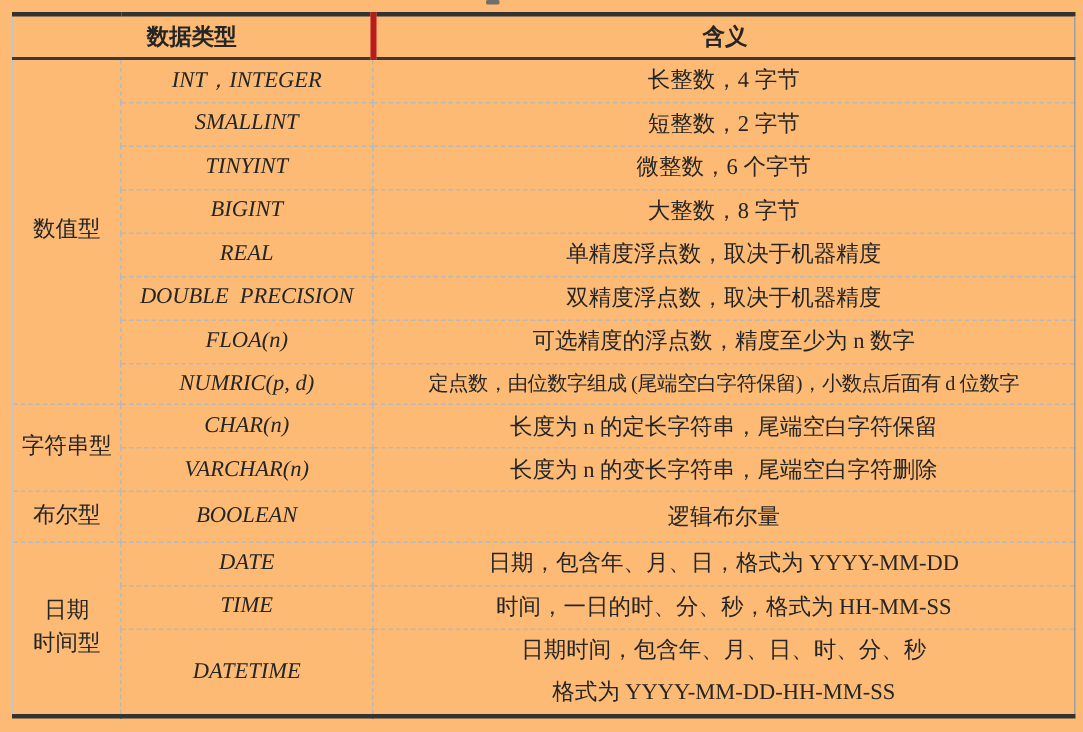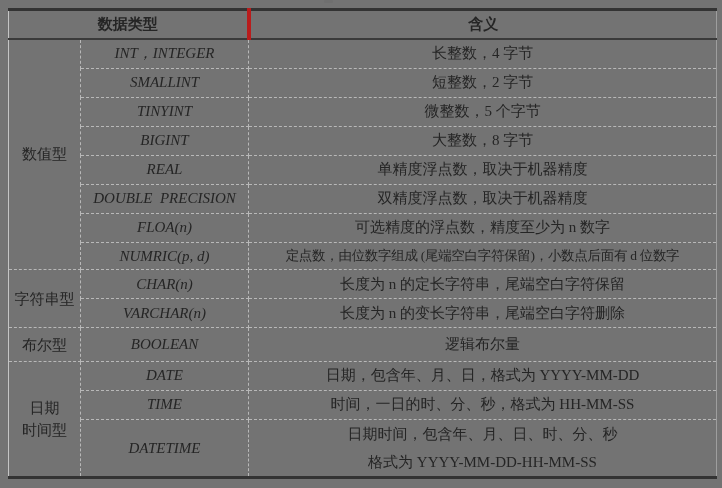--- a/index.html
+++ b/index.html
@@ -3,21 +3,21 @@
 <meta charset="utf-8">
 <style>
   html, body { margin: 0; padding: 0; }
   body {
     width: 722px; height: 488px;
     background: #ffffff;
     font-family: "Liberation Serif", "DejaVu Serif", serif;
     color: #252525;
     overflow: hidden;
   }
-  .page { position: relative; width: 722px; height: 488px; background: #737373; }
+  .page { position: relative; width: 722px; height: 488px; background: #fdba74; }
 
   .scan-artifact {
     position: absolute; left: 324px; top: 0; width: 9px; height: 3px;
     background: #6f6f6f; border-radius: 1px;
   }
 
   table.datatype-table {
     position: absolute; left: 8px; top: 8px;
     width: 708px; height: 471px;
     border-collapse: collapse; table-layout: fixed;
@@ -37,21 +37,21 @@
     padding: 0; border-bottom: 2px solid #3a3a3a;
   }
   th.header-meaning { border-left: 4px solid #b91c1c; }
 
   td {
     border: 1px dashed #b8b8b8;
     text-align: center; vertical-align: middle;
     padding: 0 2px;
     overflow: hidden;
   }
-  td.category-cell { line-height: 22px; }
+  td.category-cell { line-height: 22px; font-family: Liberation Mono, monospace; }
   td.type-cell { white-space: pre; font-style: italic; }
   td.meaning-cell { white-space: nowrap; }
   td.meaning-cell.small { font-size: 13.5px; letter-spacing: -0.3px; }
 
   tr.row-datetime { height: 58px; }
   .two-line div { line-height: 28px; white-space: nowrap; }
 </style>
 </head>
 <body>
 
@@ -79,21 +79,21 @@
         <td class="category-cell" rowspan="8">数值型</td>
         <td class="type-cell">INT，INTEGER</td>
         <td class="meaning-cell">长整数，4 字节</td>
       </tr>
       <tr>
         <td class="type-cell">SMALLINT</td>
         <td class="meaning-cell">短整数，2 字节</td>
       </tr>
       <tr>
         <td class="type-cell">TINYINT</td>
-        <td class="meaning-cell">微整数，5 个字节</td>
+        <td class="meaning-cell">微整数，6 个字节</td>
       </tr>
       <tr>
         <td class="type-cell">BIGINT</td>
         <td class="meaning-cell">大整数，8 字节</td>
       </tr>
       <tr>
         <td class="type-cell">REAL</td>
         <td class="meaning-cell">单精度浮点数，取决于机器精度</td>
       </tr>
       <tr>

